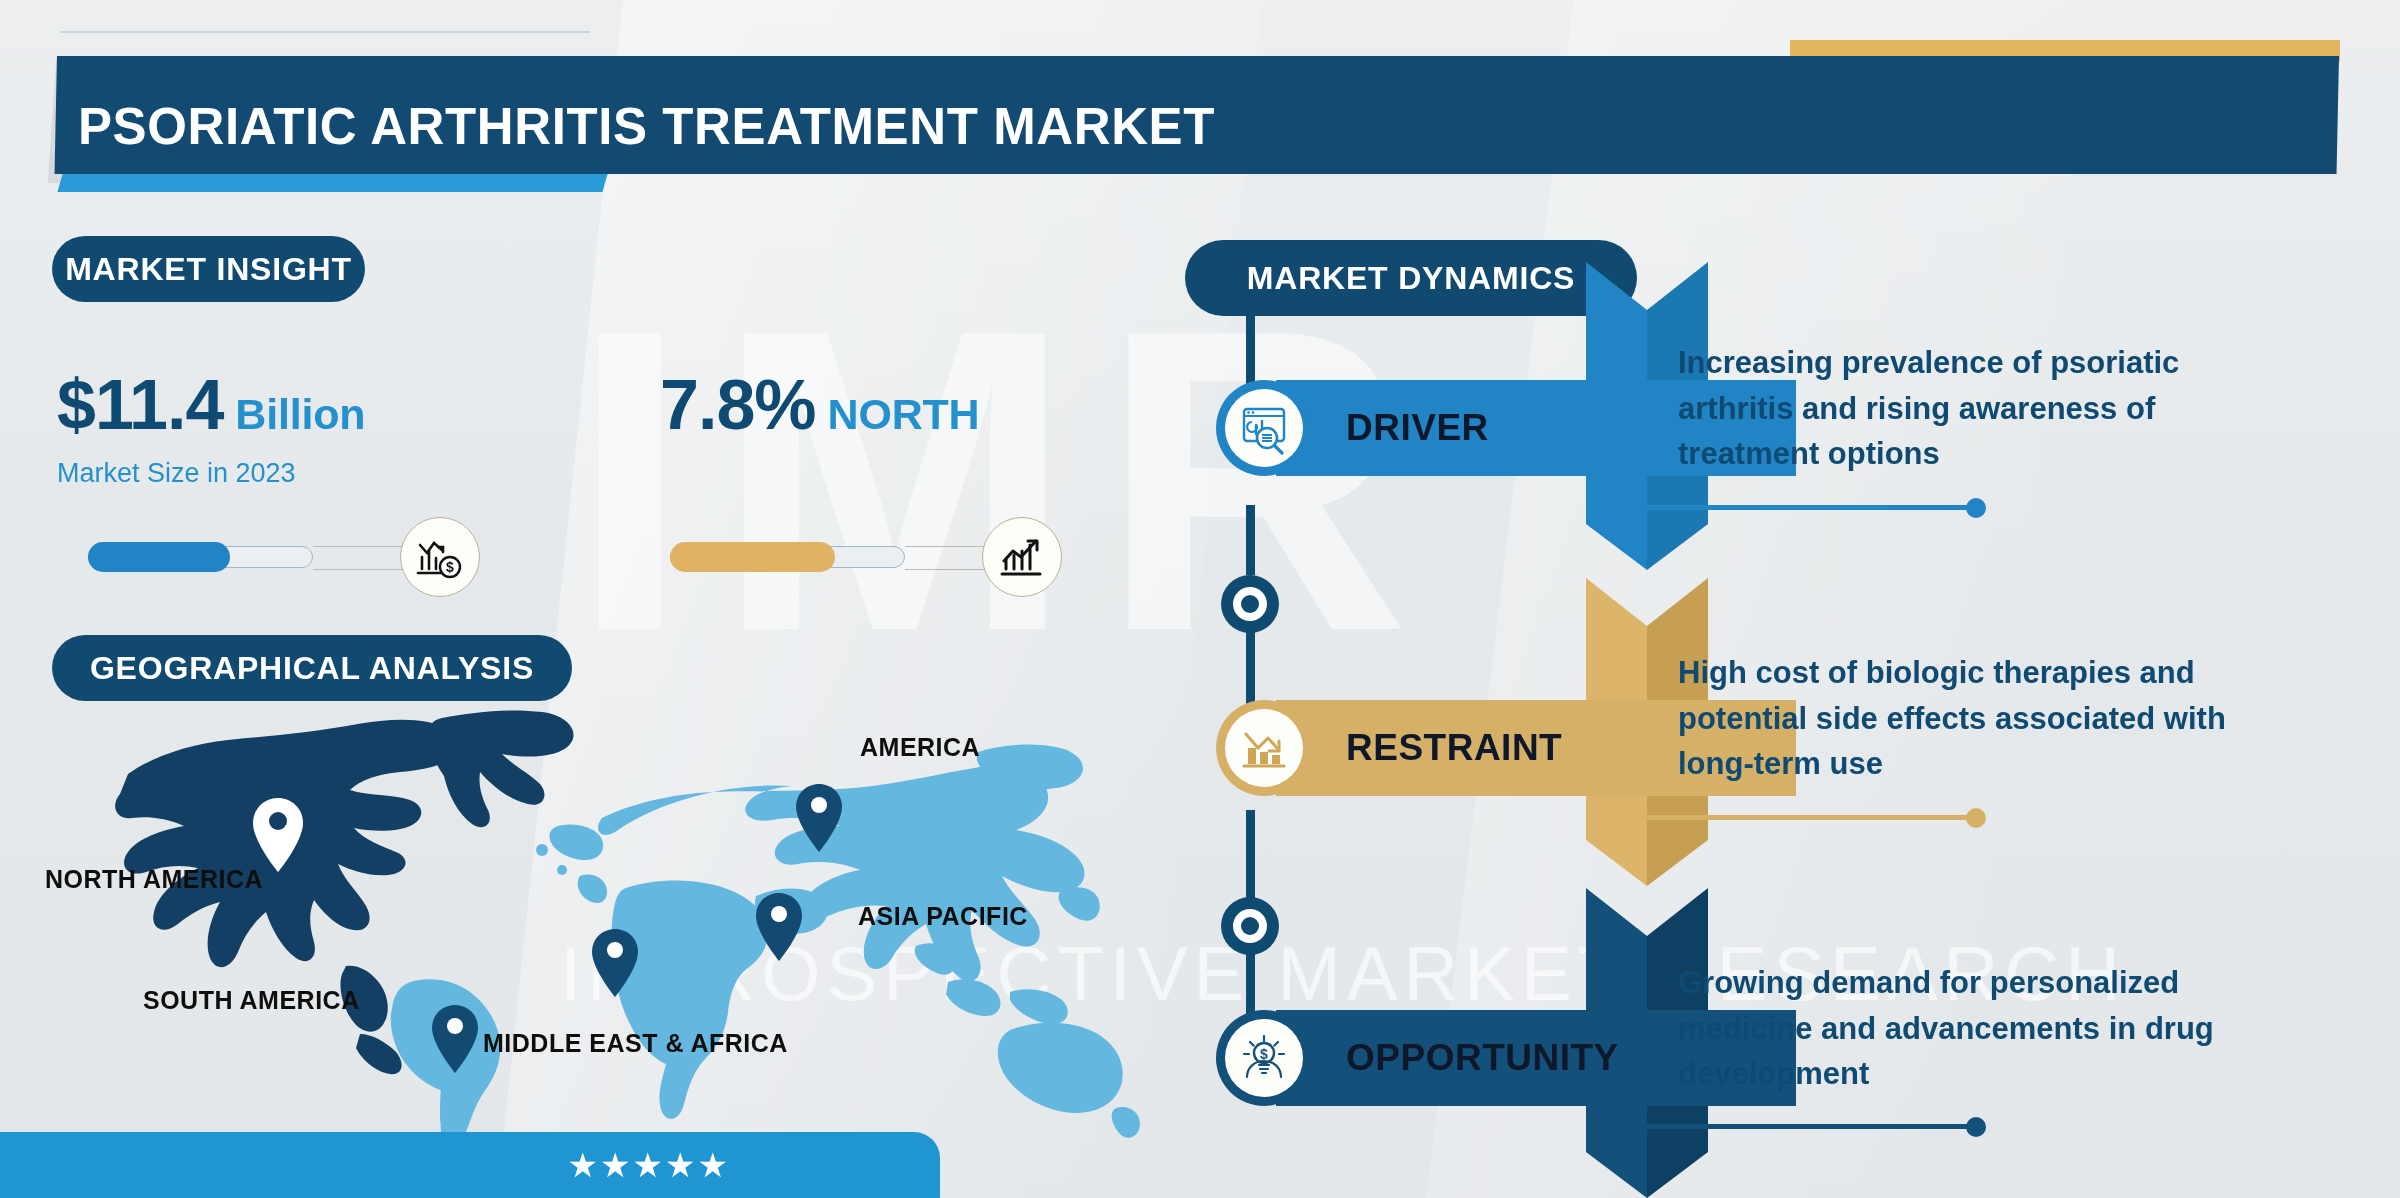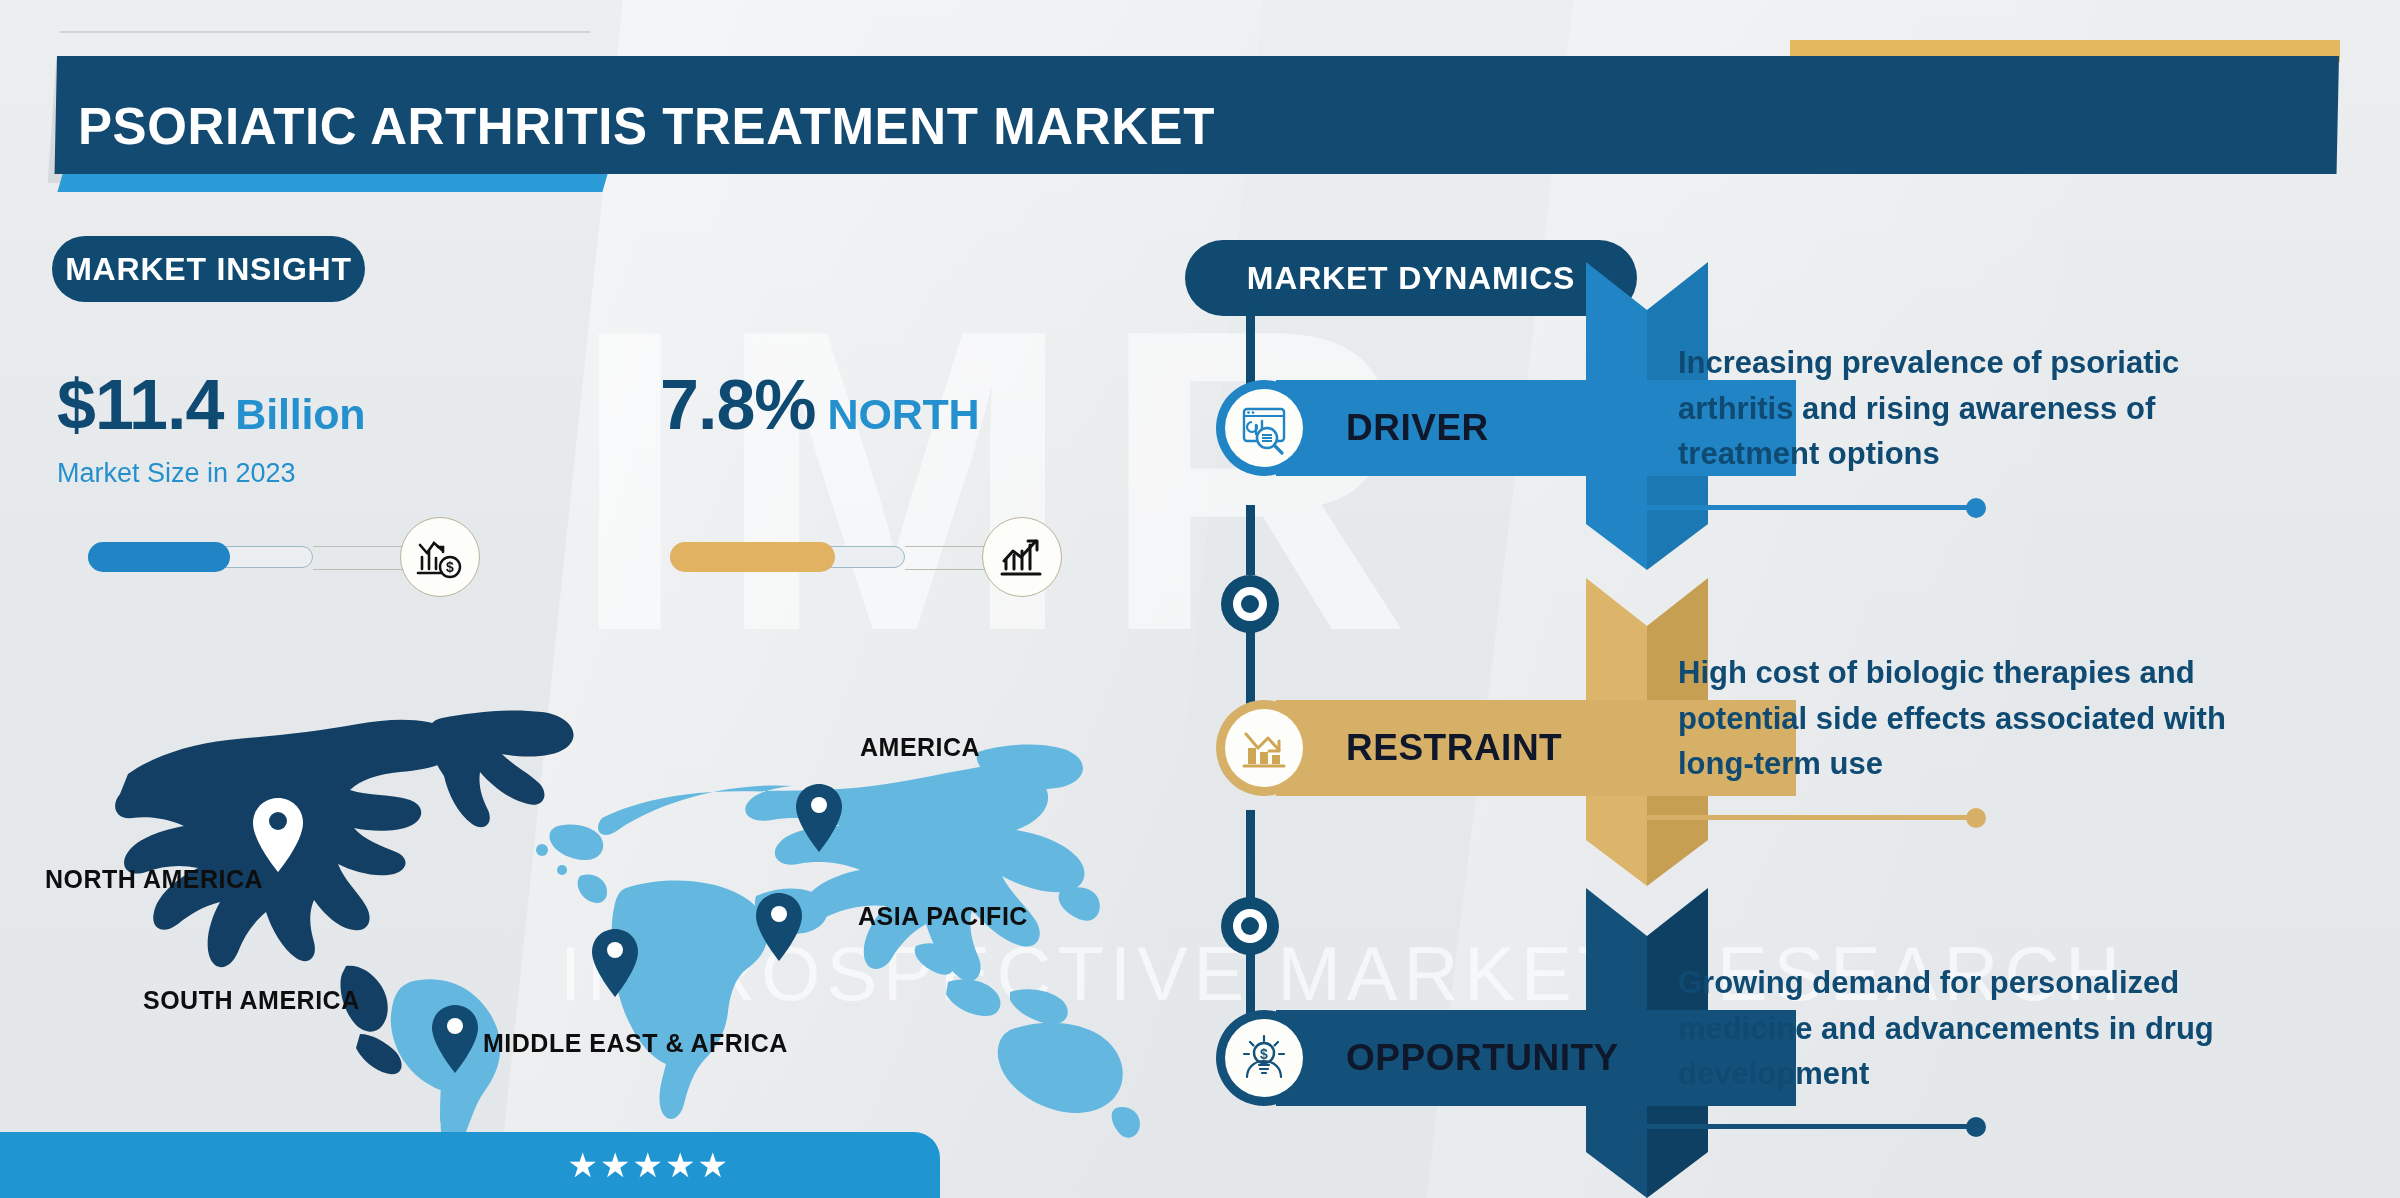--- a/index.html
+++ b/index.html
@@ -190,20 +190,21 @@
     <svg width="52" height="52" viewBox="0 0 52 52">
       <g stroke="#111" stroke-width="3" fill="none" stroke-linecap="round" stroke-linejoin="round">
         <path d="M10 38 V28 M18 38 V24 M26 38 V20 M34 38 V14"></path>
         <path d="M8 30 L17 20 L25 26 L40 10"></path>
         <path d="M32 10 h9 v9"></path>
         <path d="M6 43 H44"></path>
       </g>
     </svg>
   </div>
 
+  <div class="pill" id="pill-geo">GEOGRAPHICAL ANALYSIS</div>
 
   <div id="mapwrap">
     <svg width="1050" height="440" viewBox="0 0 1050 440">
 
       <g fill="#123f63">
         <path d="M18 74 C40 58 78 44 118 40 C160 36 205 32 248 24 C272 20 296 18 318 22
                  C340 26 352 40 344 54 C336 66 312 70 290 72 C268 74 250 80 240 90
                  C258 96 282 94 300 100 C316 106 314 120 300 126 C286 132 262 132 244 128
                  C254 140 272 146 286 152 C300 158 298 170 284 174 C266 178 244 172 228 164
                  C234 180 248 192 256 206 C264 220 258 232 244 230 C228 228 214 214 204 200

